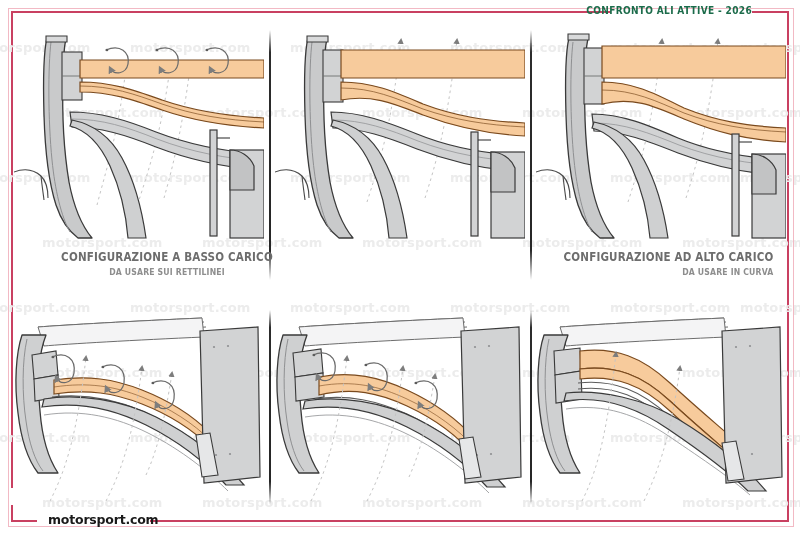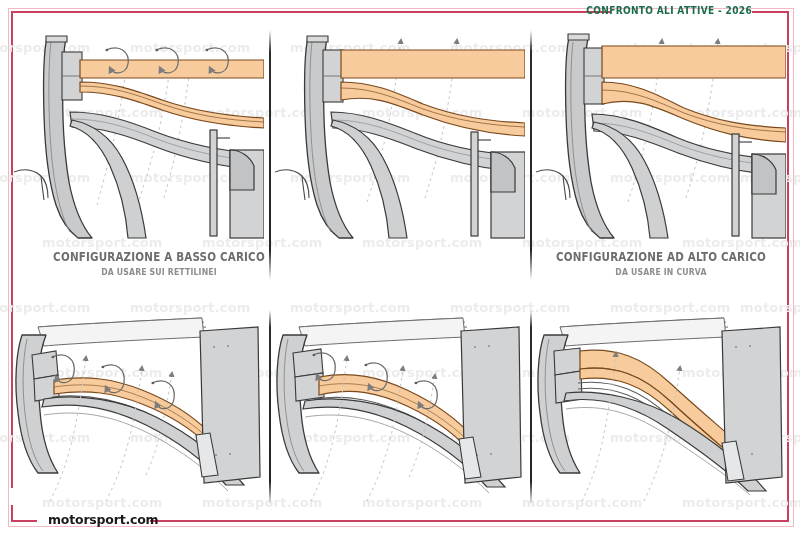--- a/index.html
+++ b/index.html
@@ -289,25 +289,25 @@
                  L132,218 C128,191 120,162 108,140 C96,118 78,106 58,102 Z" fill="#cfd0d1" stroke="#3a3a3a" stroke-width="1.2"></path>
         <g stroke="#3a3a3a" stroke-width="1.2" fill="#d2d3d4">
           <rect x="196" y="114" width="7" height="102"></rect>
           <rect x="216" y="134" width="34" height="84"></rect>
           <path d="M216,134 C226,134 236,140 240,150 L240,174 L216,174 Z" fill="#c2c3c4"></path>
         </g>
         <path d="M203,122 L216,122" stroke="#3a3a3a" stroke-width="1.1" fill="none"></path>
       </svg>
     </div>
 
-    <div class="caption" style="left:8px;top:230px;width:250px;padding-left:12px;">
+    <div class="caption" style="left:16px;top:230px;width:250px;padding-left:12px;">
       <div class="cap-main">CONFIGURAZIONE A BASSO CARICO</div>
       <div class="cap-sub">DA USARE SUI RETTILINEI</div>
     </div>
-    <div class="caption" style="left:522px;top:230px;width:250px;">
+    <div class="caption" style="left:522px;top:230px;width:250px;text-align:right;">
       <div class="cap-main">CONFIGURAZIONE AD ALTO CARICO</div>
       <div class="cap-sub">DA USARE IN CURVA</div>
     </div>
 
     <div class="panel" style="left:0px;top:285px;width:250px;height:197px;">
       <svg width="250" height="197" viewBox="0 0 250 197" xmlns="http://www.w3.org/2000/svg">
         <defs>
           <marker id="br1" markerWidth="7" markerHeight="7" refX="4" refY="3.2" orient="auto">
             <path d="M0,0 L6,3.2 L0,6.4 z" fill="#7d7d7d"></path>
           </marker>

